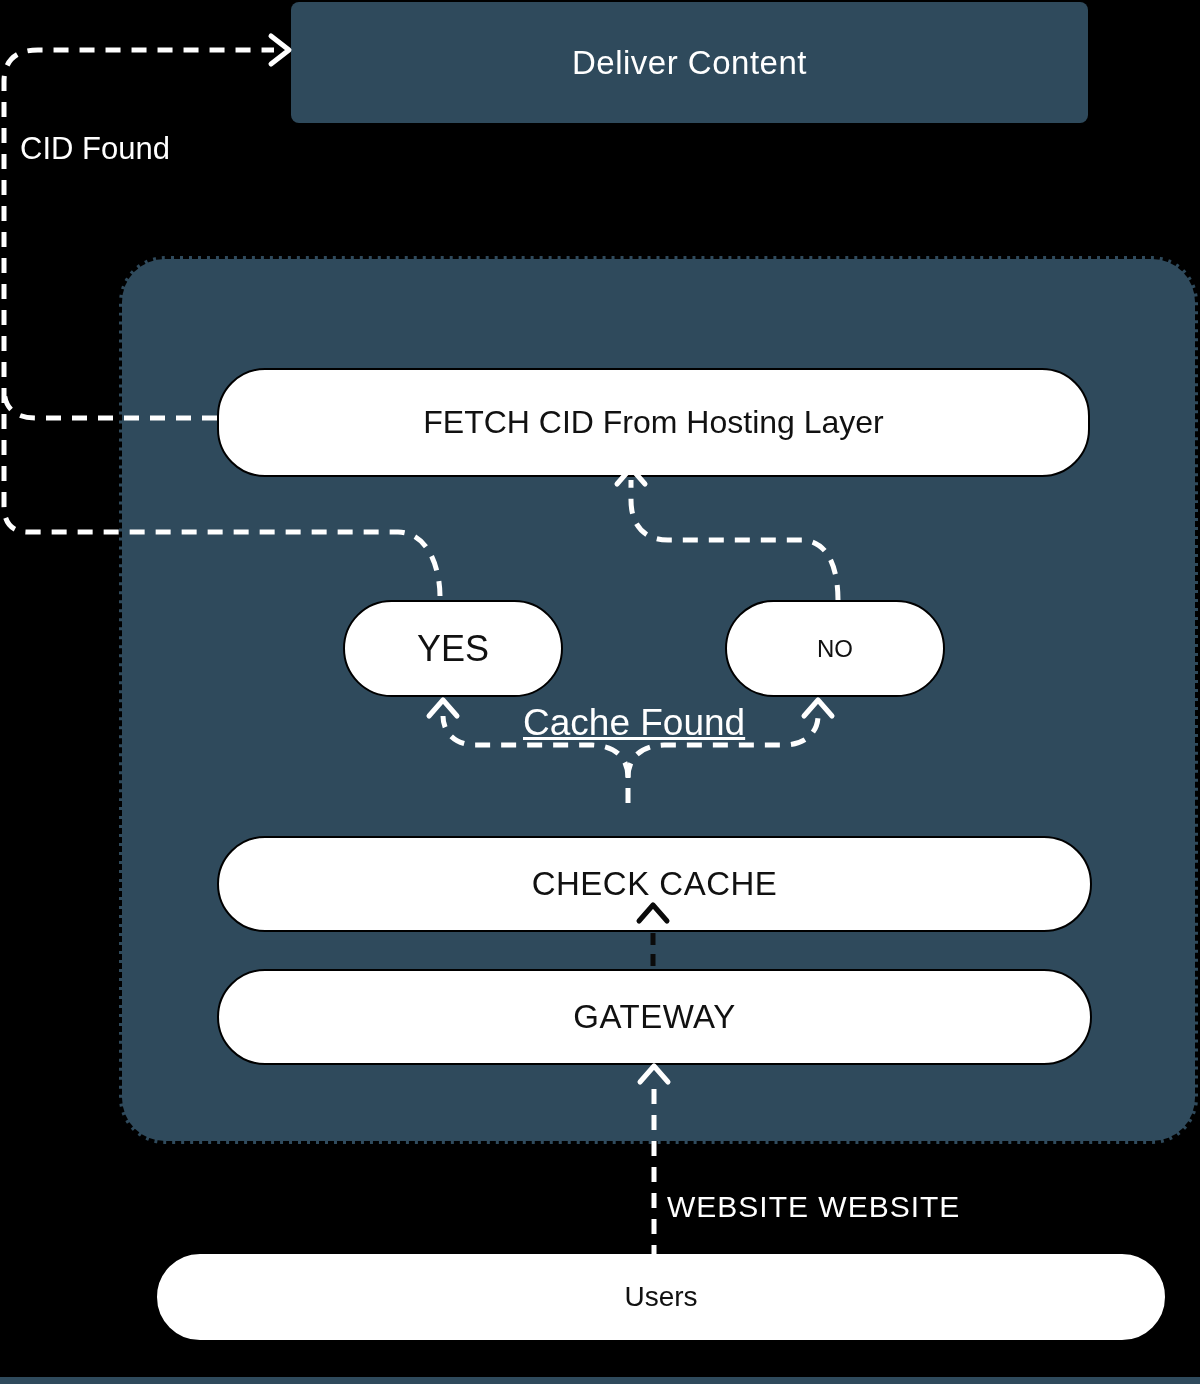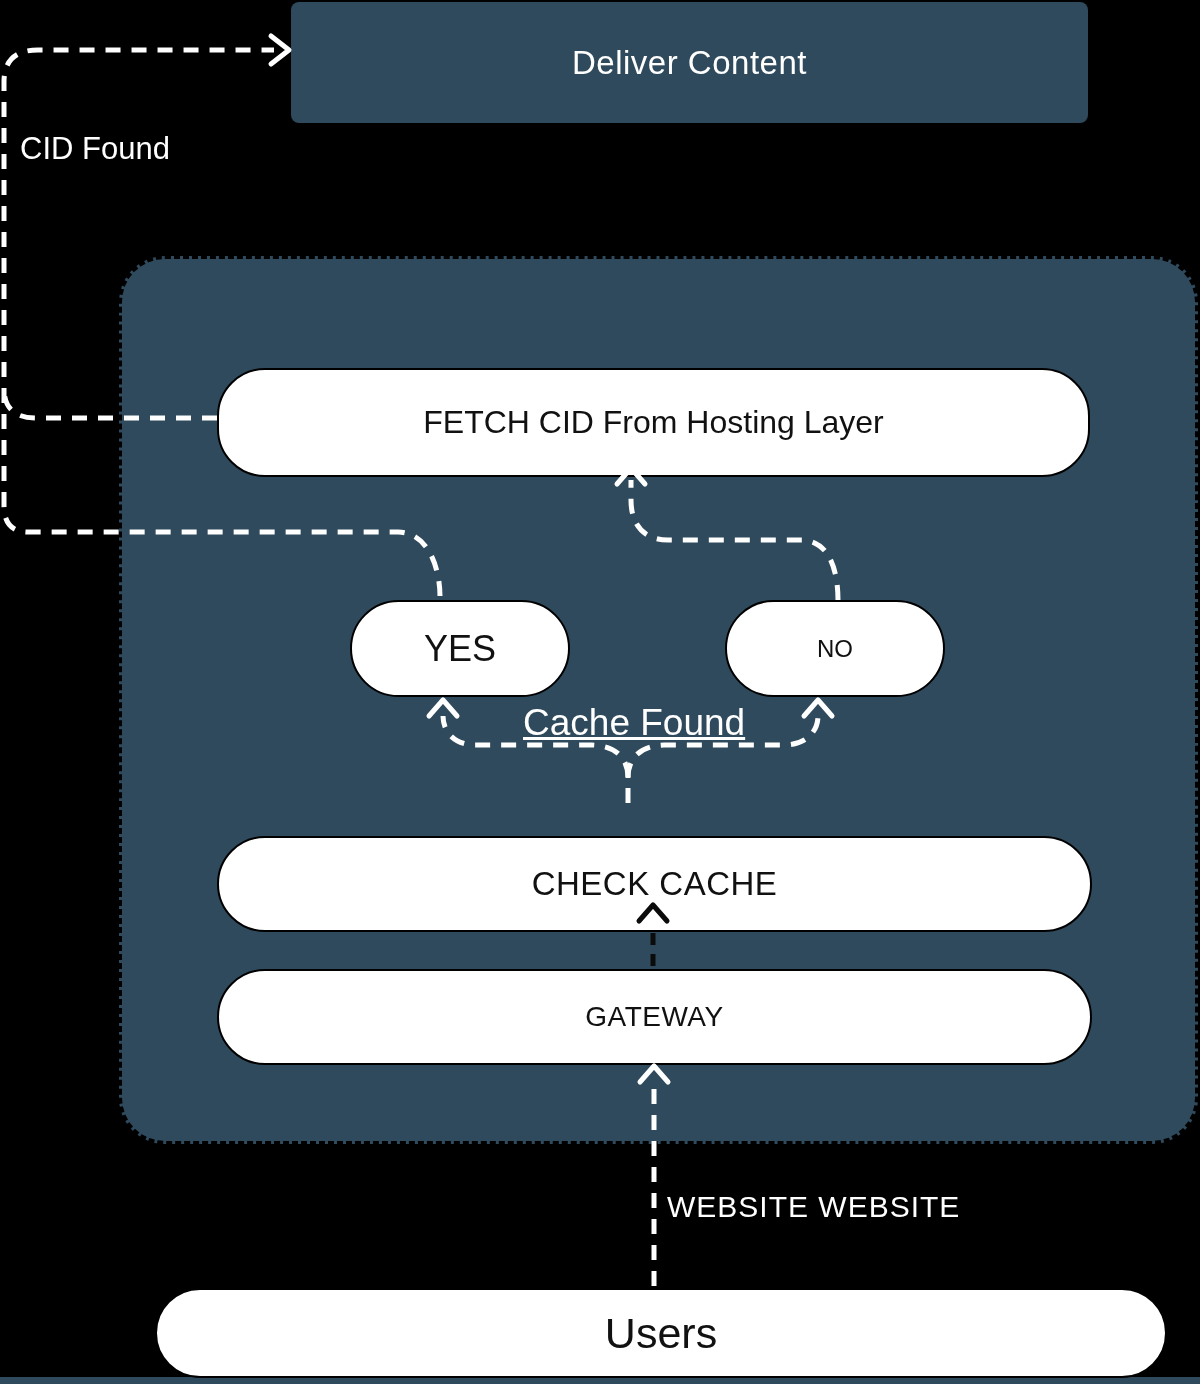--- a/index.html
+++ b/index.html
@@ -35,25 +35,25 @@
     z-index:2;
   }
   .pill{
     background:var(--c-node_fill);
     border:2.5px solid var(--c-node_border);
     display:flex;align-items:center;justify-content:center;
     color:var(--c-node_text);
     z-index:3;
   }
   .pill-fetch{left:217px;top:368px;width:873px;height:109px;border-radius:48px;font-size:32px;}
-  .pill-yes{left:350px;top:600px;width:220px;height:97px;border-radius:49px;font-size:36px;}
+  .pill-yes{left:343px;top:600px;width:220px;height:97px;border-radius:49px;font-size:36px;}
   .pill-no{left:725px;top:600px;width:220px;height:97px;border-radius:49px;font-size:24px;}
   .pill-check{left:217px;top:805px;width:875px;height:96px;border-radius:48px;font-size:33px;letter-spacing:0.5px;margin-top:31px;}
-  .pill-gateway{left:217px;top:969px;width:875px;height:96px;border-radius:48px;font-size:28px;letter-spacing:0.5px;}
-  .pill-users{left:155px;top:1288px;width:1012px;height:90px;border-radius:45px;font-size:43px;}
+  .pill-gateway{left:217px;top:969px;width:875px;height:96px;border-radius:48px;font-size:33px;letter-spacing:0.5px;}
+  .pill-users{left:155px;top:1252px;width:1012px;height:90px;border-radius:45px;font-size:28px;}
   .edge-label{
     color:var(--c-label_text);z-index:4;white-space:nowrap;
   }
   .lbl-cid{left:20px;top:131px;font-size:31px;}
   .lbl-cache{left:523px;top:702px;font-size:37px;text-decoration:underline;}
   .lbl-req{left:667px;top:1190px;font-size:30px;letter-spacing:1px;}
   .bottom-strip{left:0;top:1377px;width:1200px;height:7px;background:var(--c-panel);z-index:2;}
   svg.connectors{left:0;top:0;width:1200px;height:1384px;z-index:5;pointer-events:none;}
   svg .wire{fill:none;stroke:var(--c-connector_light);stroke-width:5;stroke-dasharray:15 11;}
   svg .wire-dark{fill:none;stroke:var(--c-connector_dark);stroke-width:5;stroke-dasharray:12 9;}

